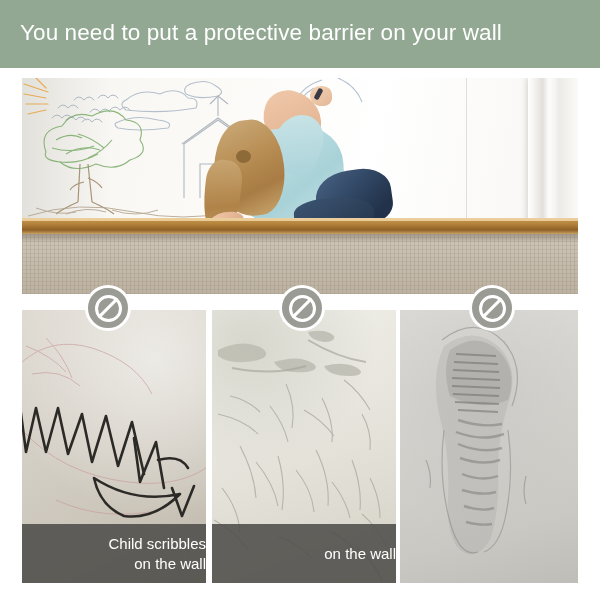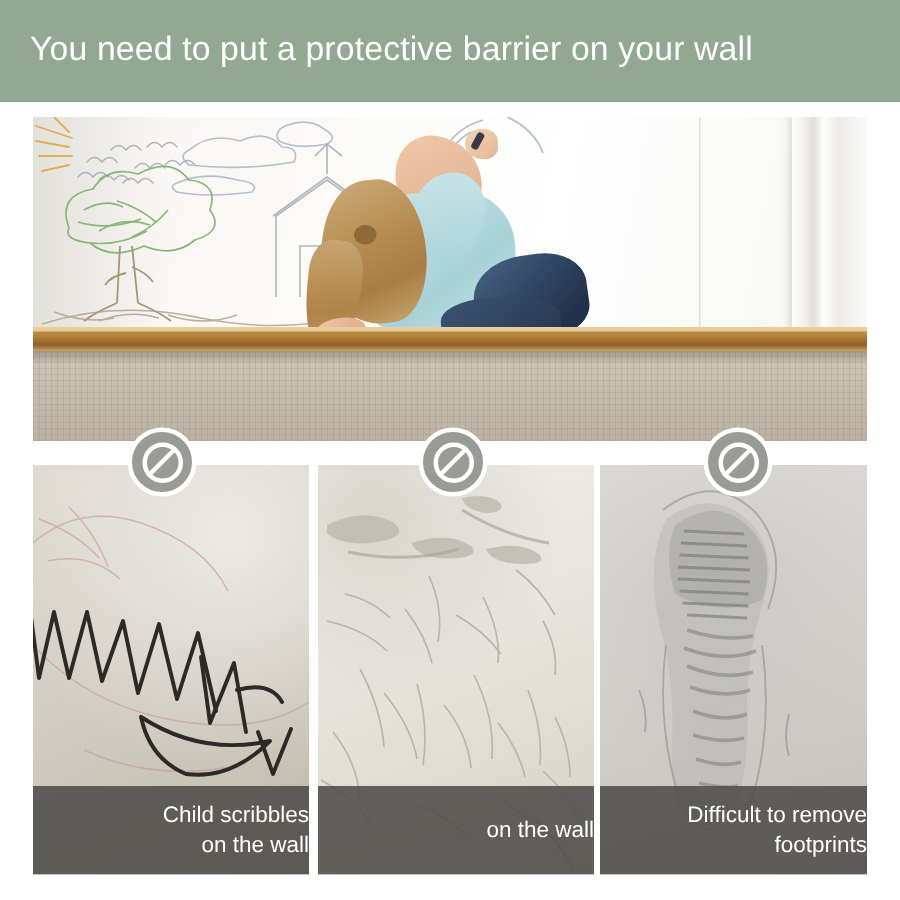--- a/index.html
+++ b/index.html
@@ -309,24 +309,20 @@
         </g>
         <g stroke="#8e8e8b" stroke-width="1.2" fill="none" opacity=".6">
           <path d="M42 30 q34 -26 62 2 q22 26 8 64"></path>
           <path d="M44 120 q-6 48 6 92 q10 36 28 30"></path>
           <path d="M108 120 q6 44 -2 84 q-6 32 -22 38"></path>
           <path d="M26 150 q6 14 4 28"></path>
             <path d="M126 166 q-4 16 0 28"></path>
         </g>
       </svg>
     </div>
-    <div class="caption">
-      <span>Difficult to remove</span>
-      <span>footprints</span>
-    </div>
   </div>
 
   <div class="badge b1">
     <div class="ring">
       <div class="slash"></div>
     </div>
   </div>
   <div class="badge b2">
     <div class="ring">
       <div class="slash"></div>

